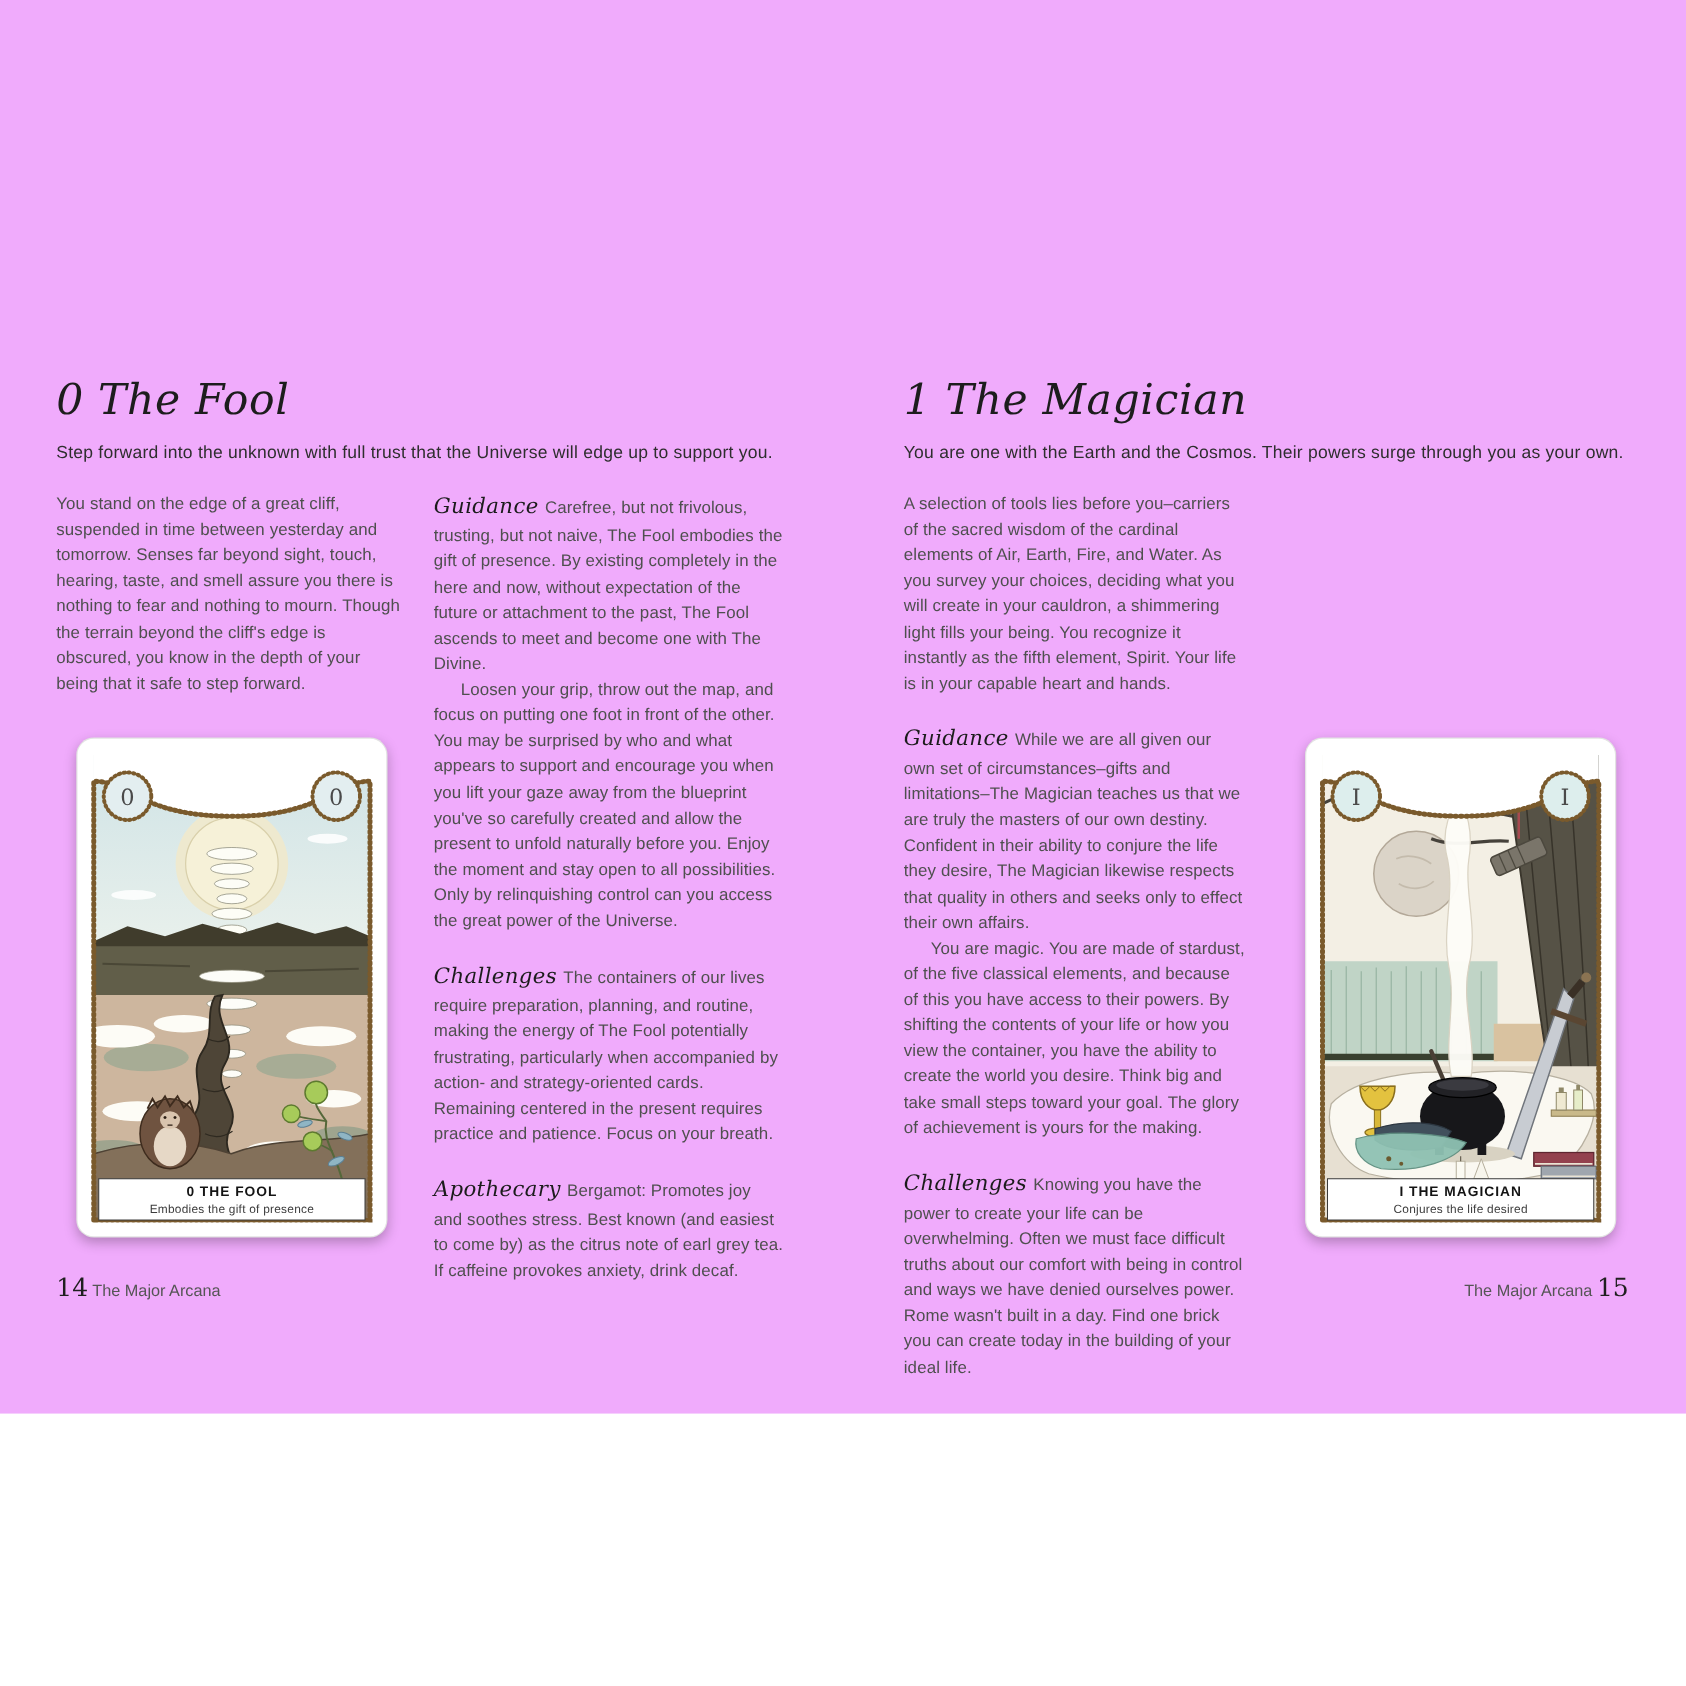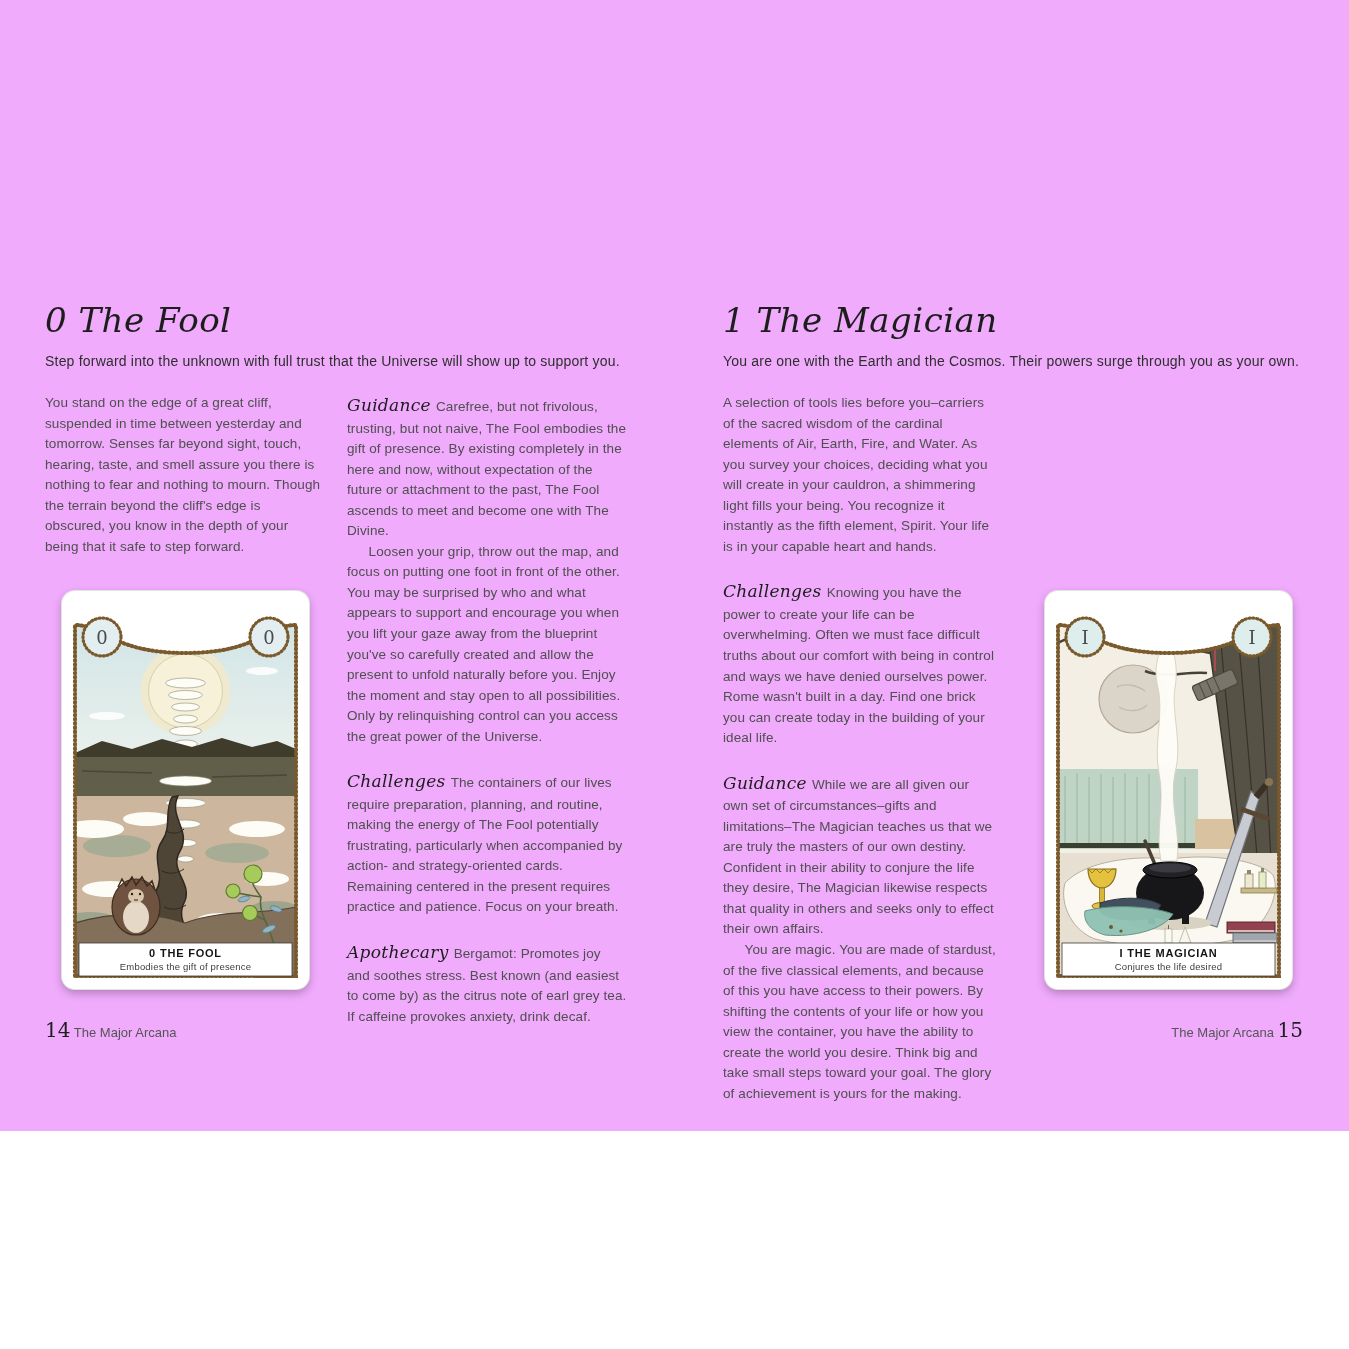--- a/index.html
+++ b/index.html
@@ -30,21 +30,21 @@
   .bead{fill:none;stroke:#7a5a2c;stroke-width:4;stroke-dasharray:1.2 3;stroke-linecap:round;}
   .bead-ring{fill:none;stroke:#7a5a2c;stroke-width:3.2;stroke-dasharray:1.1 2.8;stroke-linecap:round;}
 </style>
 </head>
 <body>
 
 <div class="canvas">
 
   <div class="abs page-heading" style="left:45px;top:300px;">0 The Fool</div>
 
-  <div class="abs subtitle" style="left:45px;top:353px;width:590px;">Step forward into the unknown with full trust that the Universe will show up to support you.</div>
+  <div class="abs subtitle" style="left:45px;top:353px;width:590px;">Step forward into the unknown with full trust that the Universe will edge up to support you.</div>
 
   <div class="abs col" style="left:45px;top:393px;width:279px;">
     <p>You stand on the edge of a great cliff, suspended in time between yesterday and tomorrow. Senses far beyond sight, touch, hearing, taste, and smell assure you there is nothing to fear and nothing to mourn. Though the terrain beyond the cliff's edge is obscured, you know in the depth of your being that it safe to step forward.</p>
   </div>
 
   <div class="abs col" style="left:347px;top:393px;width:280px;">
     <div class="section first">
       <p><span class="run-head">Guidance</span><span>Carefree, but not frivolous, trusting, but not naive, The Fool embodies the gift of presence. By existing completely in the here and now, without expectation of the future or attachment to the past, The Fool ascends to meet and become one with The Divine.</span></p>
       <p class="indent">Loosen your grip, throw out the map, and focus on putting one foot in front of the other. You may be surprised by who and what appears to support and encourage you when you lift your gaze away from the blueprint you've so carefully created and allow the present to unfold naturally before you. Enjoy the moment and stay open to all possibilities. Only by relinquishing control can you access the great power of the Universe.</p>
     </div>
@@ -158,25 +158,25 @@
     <span>The Major Arcana</span>
   </div>
 
   <div class="abs page-heading" style="left:723px;top:300px;">1 The Magician</div>
 
   <div class="abs subtitle" style="left:723px;top:353px;width:590px;">You are one with the Earth and the Cosmos. Their powers surge through you as your own.</div>
 
   <div class="abs col" style="left:723px;top:393px;width:274px;">
     <p>A selection of tools lies before you–carriers of the sacred wisdom of the cardinal elements of Air, Earth, Fire, and Water. As you survey your choices, deciding what you will create in your cauldron, a shimmering light fills your being. You recognize it instantly as the fifth element, Spirit. Your life is in your capable heart and hands.</p>
     <div class="section">
-      <p><span class="run-head">Challenges</span><span>Knowing you have the power to create your life can be overwhelming. Often we must face difficult truths about our comfort with being in control and ways we have denied ourselves power. Rome wasn't built in a day. Find one brick you can create today in the building of your ideal life.</span></p>
-    </div>
-    <div class="section">
       <p><span class="run-head">Guidance</span><span>While we are all given our own set of circumstances–gifts and limitations–The Magician teaches us that we are truly the masters of our own destiny. Confident in their ability to conjure the life they desire, The Magician likewise respects that quality in others and seeks only to effect their own affairs.</span></p>
       <p class="indent">You are magic. You are made of stardust, of the five classical elements, and because of this you have access to their powers. By shifting the contents of your life or how you view the container, you have the ability to create the world you desire. Think big and take small steps toward your goal. The glory of achievement is yours for the making.</p>
+    </div>
+    <div class="section">
+      <p><span class="run-head">Challenges</span><span>Knowing you have the power to create your life can be overwhelming. Often we must face difficult truths about our comfort with being in control and ways we have denied ourselves power. Rome wasn't built in a day. Find one brick you can create today in the building of your ideal life.</span></p>
     </div>
   </div>
 
 
   <div class="card" style="left:1045px;top:591px;">
     <svg width="247" height="398" viewBox="0 0 247 398">
       <defs>
         <clipPath id="magClip">
             <rect x="13" y="13" width="221" height="372"></rect>
           </clipPath>

